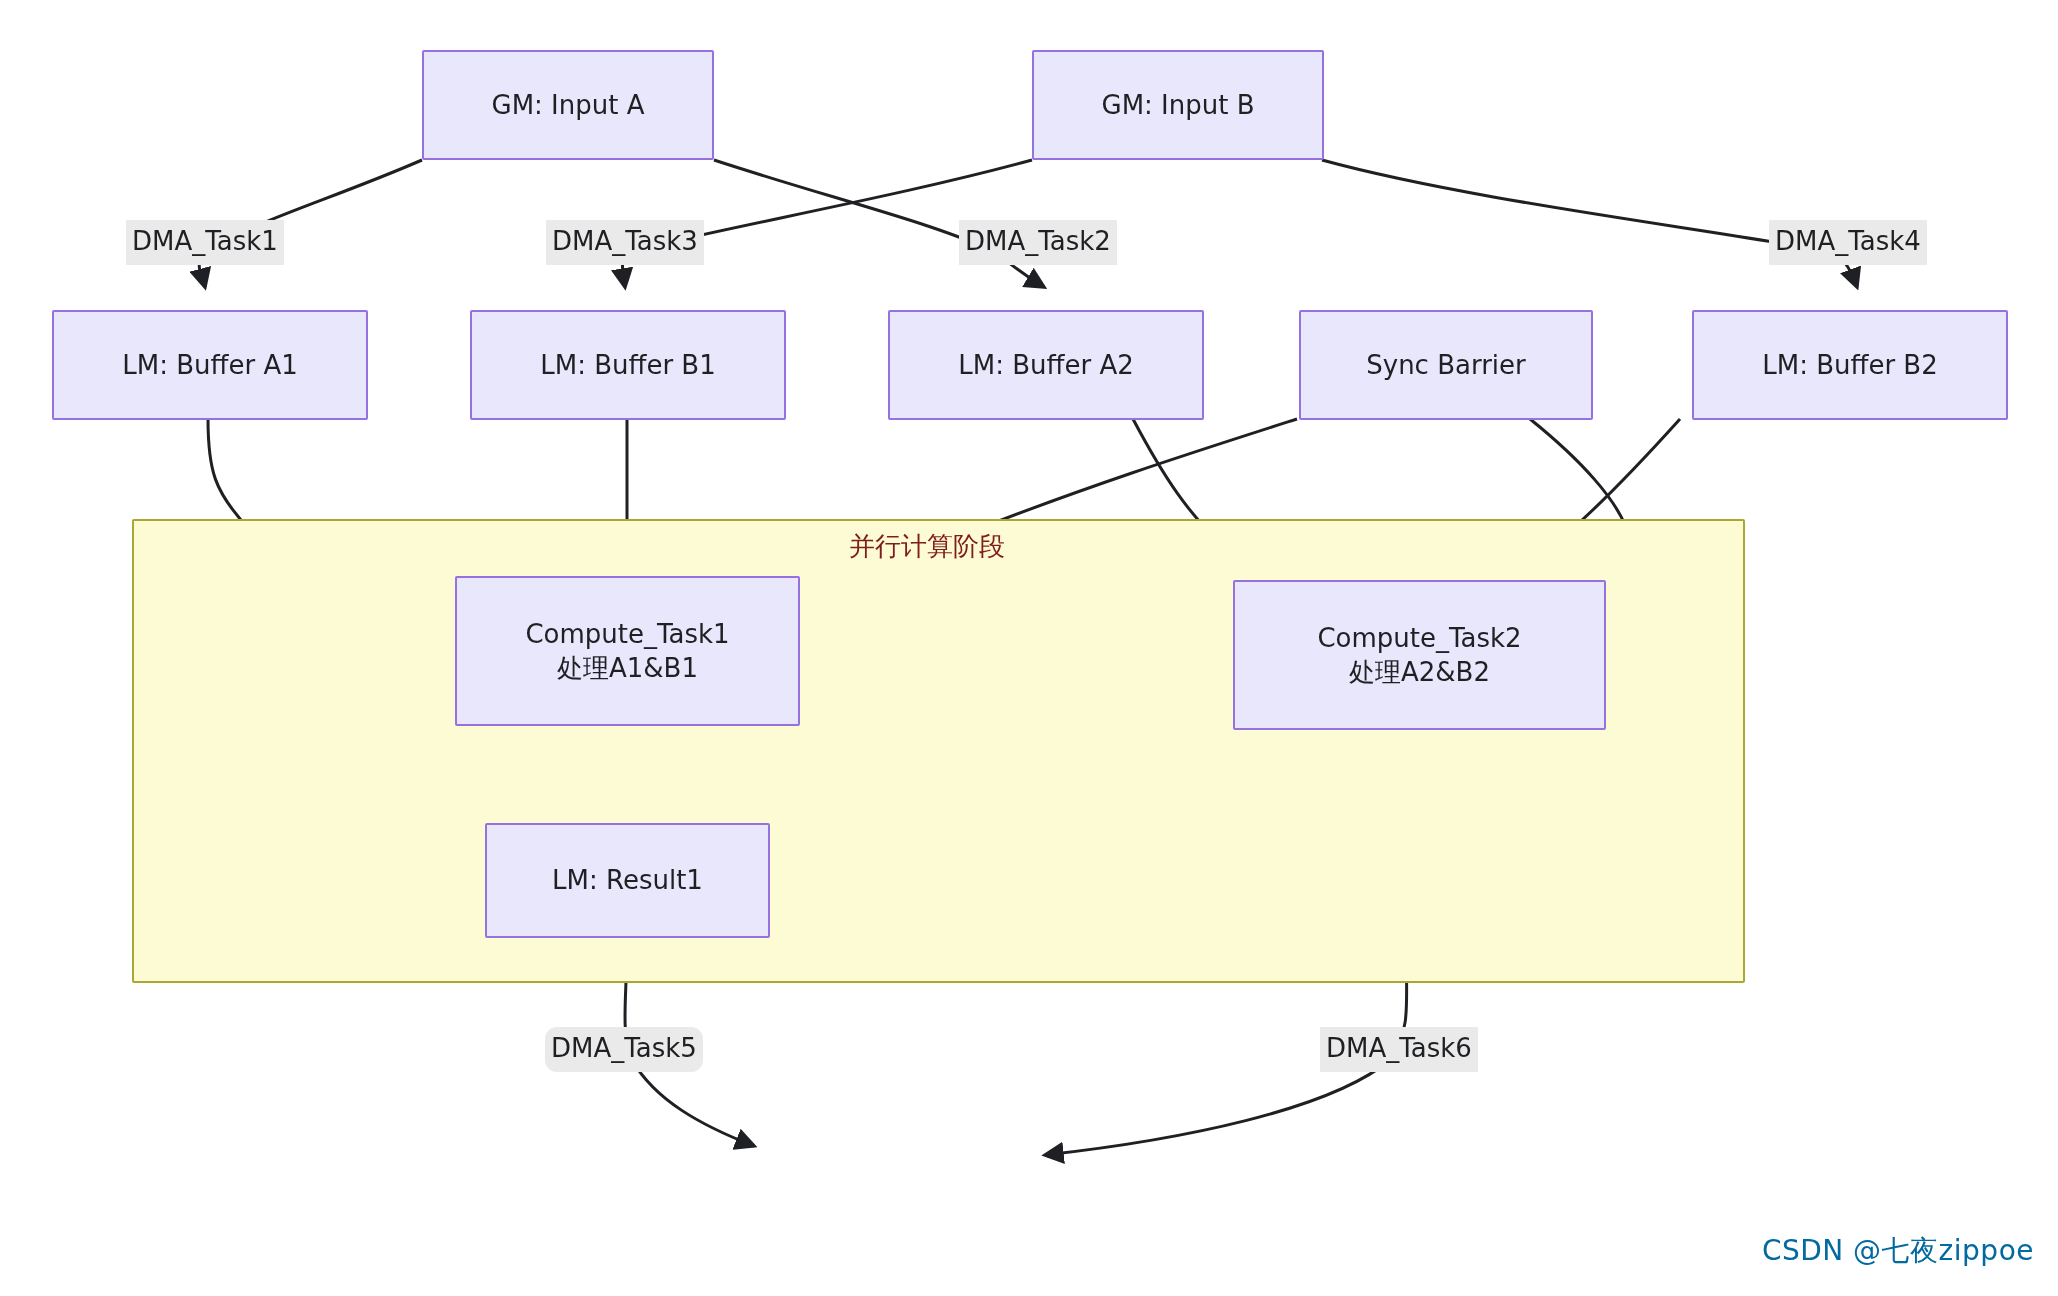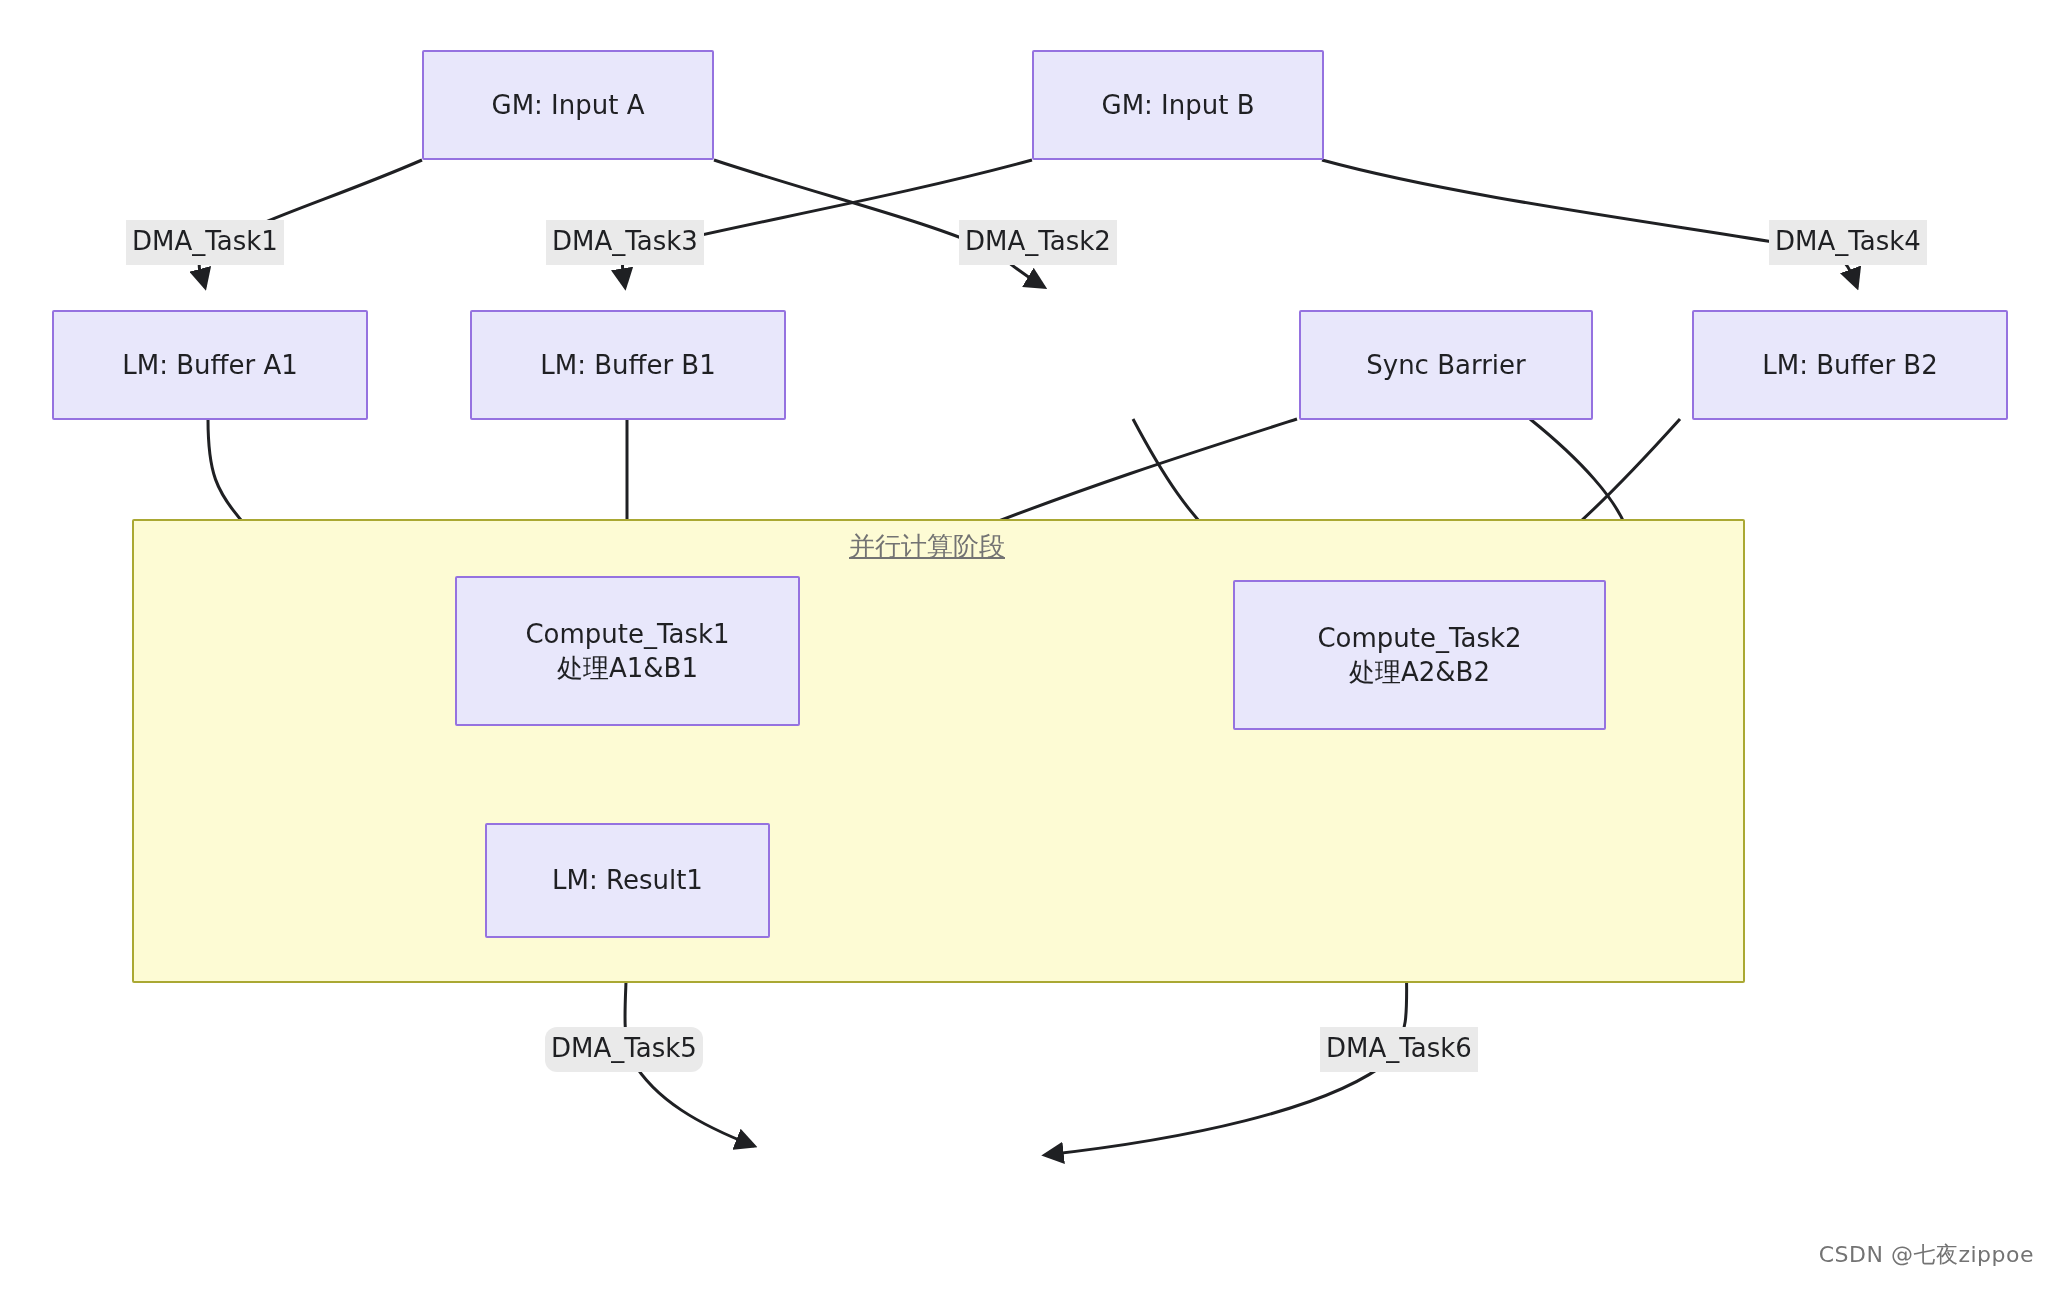--- a/index.html
+++ b/index.html
@@ -44,41 +44,40 @@
     position: absolute;
     box-sizing: border-box;
     background: #fdfbd4;
     border: 2px solid #aaa833;
     border-radius: 2px;
     z-index: 1;
   }
   .cluster-label {
     position: absolute;
     font-size: 26px;
-    color: #737373;
+    color: #7f1d1d;
     z-index: 2;
     white-space: pre;
-    text-decoration: underline;
   }
   .edge-label {
     position: absolute;
     background: #eaeaea;
     color: #1f2023;
     font-size: 26px;
     line-height: 1.2;
     padding: 6px 6px 8px 6px;
     white-space: pre;
     z-index: 4;
   }
   .watermark {
     position: absolute;
     right: 24px;
     bottom: 26px;
-    color: #737373;
-    font-size: 22px;
+    color: #0369a1;
+    font-size: 28px;
     letter-spacing: 0.5px;
     white-space: pre;
     z-index: 5;
   }
 </style>
 </head>
 <body>
 
 <div id="stage">
 
@@ -132,20 +131,23 @@
   </div>
 
   <div class="node" style="left:52px; top:310px; width:316px; height:110px;">
     <span>LM: Buffer A1</span>
   </div>
 
   <div class="node" style="left:470px; top:310px; width:316px; height:110px;">
     <span>LM: Buffer B1</span>
   </div>
 
+  <div class="node" style="left:888px; top:310px; width:316px; height:110px;">
+    <span>LM: Buffer A2</span>
+  </div>
 
   <div class="node" style="left:1299px; top:310px; width:294px; height:110px;">
     <span>Sync Barrier</span>
   </div>
 
   <div class="node" style="left:1692px; top:310px; width:316px; height:110px;">
     <span>LM: Buffer B2</span>
   </div>
 
   <div class="node" style="left:455px; top:576px; width:345px; height:150px;">

